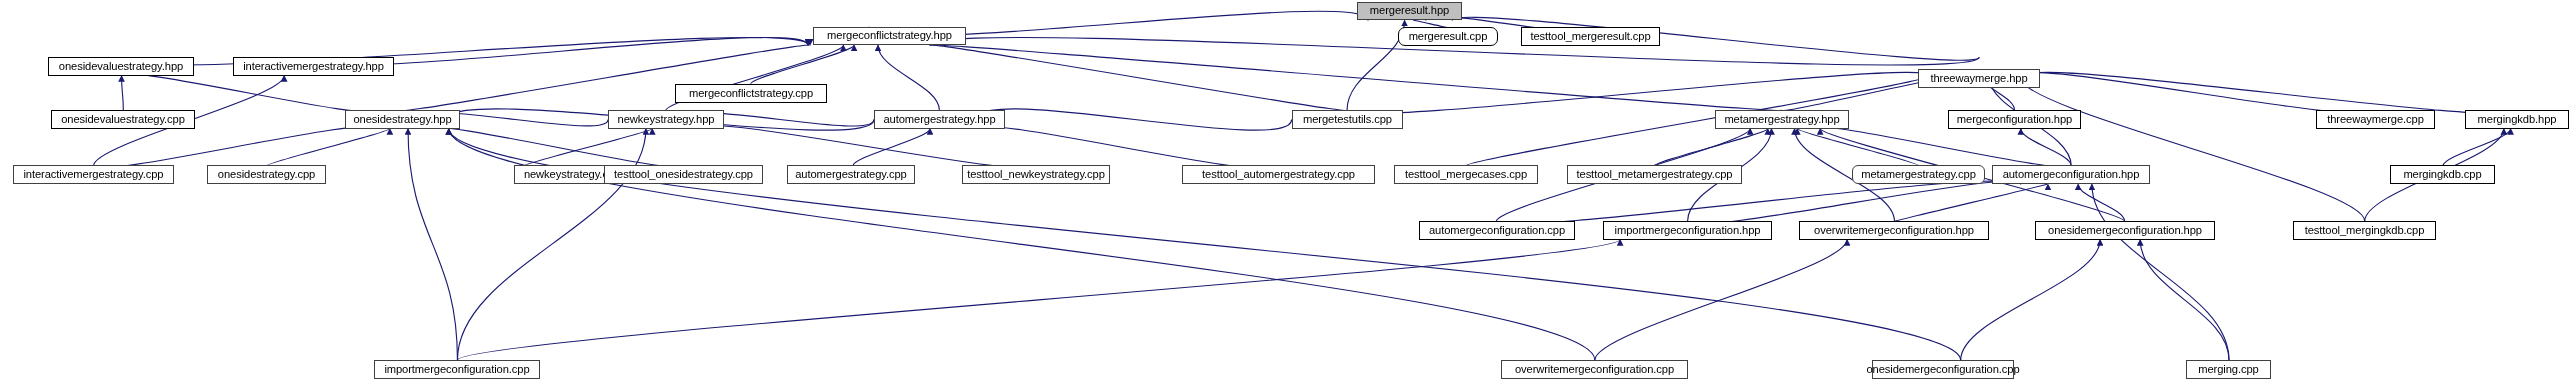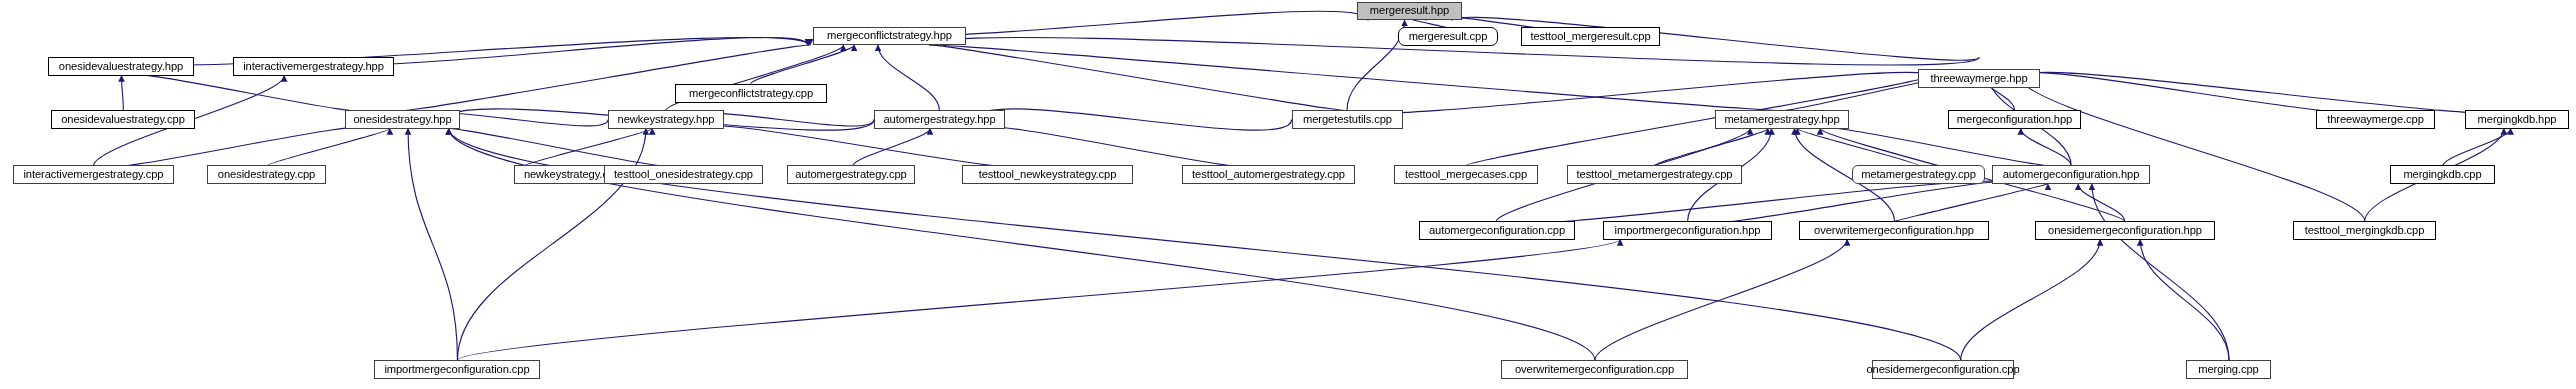--- a/index.html
+++ b/index.html
@@ -133,22 +133,22 @@
       <div class="node thick" style="left: 1292px; top: 110px; width: 111px;">mergetestutils.cpp</div>
       <div class="node thick" style="left: 1715px; top: 110px; width: 134px;">metamergestrategy.hpp</div>
       <div class="node" style="left: 1948px; top: 110px; width: 133px;">mergeconfiguration.hpp</div>
       <div class="node" style="left: 2316px; top: 110px; width: 119px;">threewaymerge.cpp</div>
       <div class="node" style="left: 2465px; top: 110px; width: 104px;">mergingkdb.hpp</div>
       <div class="node thick" style="left: 13px; top: 165px; width: 161px;">interactivemergestrategy.cpp</div>
       <div class="node thick" style="left: 207px; top: 165px; width: 119px;">onesidestrategy.cpp</div>
       <div class="node thick" style="left: 466px; top: 165px; width: 116px; margin-left: 48px;">newkeystrategy.cpp</div>
       <div class="node thick" style="left: 604px; top: 165px; width: 159px;">testtool_onesidestrategy.cpp</div>
       <div class="node thick" style="left: 787px; top: 165px; width: 128px;">automergestrategy.cpp</div>
-      <div class="node thick" style="left: 962px; top: 165px; width: 171px;">testtool_newkeystrategy.cpp</div>
-      <div class="node thick" style="left: 1182px; top: 165px; width: 173px;">testtool_automergestrategy.cpp</div>
+      <div class="node thick" style="left: 962px; top: 165px; width: 148px;">testtool_newkeystrategy.cpp</div>
+      <div class="node thick" style="left: 1182px; top: 165px; width: 193px;">testtool_automergestrategy.cpp</div>
       <div class="node thick" style="left: 1394px; top: 165px; width: 144px;">testtool_mergecases.cpp</div>
       <div class="node thick" style="left: 1567px; top: 165px; width: 175px;">testtool_metamergestrategy.cpp</div>
       <div class="node thick" style="left: 1852px; top: 165px; width: 133px; border-radius: 6px;">metamergestrategy.cpp</div>
       <div class="node thick" style="left: 1992px; top: 165px; width: 158px;">automergeconfiguration.hpp</div>
       <div class="node" style="left: 2390px; top: 165px; width: 105px;">mergingkdb.cpp</div>
       <div class="node" style="left: 1419px; top: 221px; width: 156px;">automergeconfiguration.cpp</div>
       <div class="node" style="left: 1603px; top: 221px; width: 169px; text-align: right;">importmergeconfiguration.hpp</div>
       <div class="node" style="left: 1799px; top: 221px; width: 190px;">overwritemergeconfiguration.hpp</div>
       <div class="node" style="left: 2035px; top: 221px; width: 180px;">onesidemergeconfiguration.hpp</div>
       <div class="node" style="left: 2293px; top: 221px; width: 143px;">testtool_mergingkdb.cpp</div>

